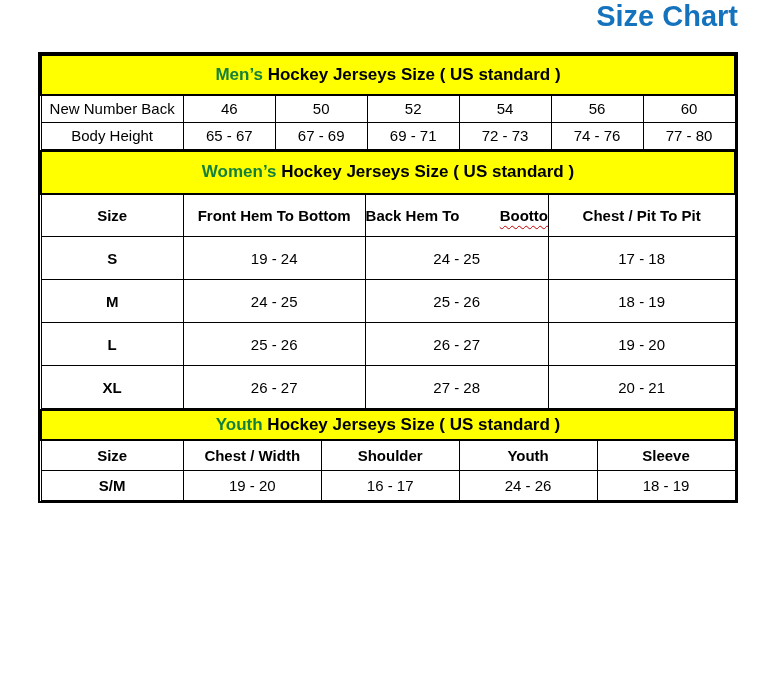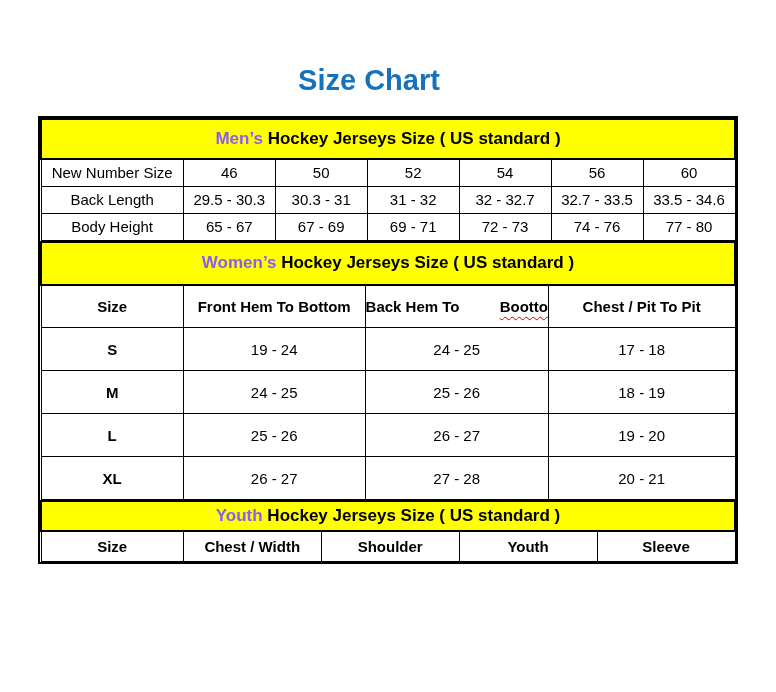--- a/index.html
+++ b/index.html
@@ -4,23 +4,22 @@
 <style>
   * { box-sizing: border-box; margin: 0; padding: 0; }
   html, body { background: #ffffff; }
   body {
     width: 776px; height: 692px;
     font-family: "Liberation Sans", "DejaVu Sans", sans-serif;
     color: #000000;
     overflow: hidden;
   }
   .page-title {
-    margin-top: 64px;
     width: 738px;
-    text-align: center;
+    text-align: right;
     font-size: 29px;
     font-weight: bold;
     color: #1573bd;
     letter-spacing: 0px;
   }
   .chart-wrap {
     margin: 19px 0 0 38px;
     width: 700px;
     border: 2px solid #000000;
   }
@@ -43,21 +42,21 @@
   td.rowlabel-bold, th.rowlabel { font-weight: bold; }
   .band td {
     background: #ffff00;
     border: 2px solid #000000;
     font-size: 17px;
     font-weight: bold;
   }
   .band-mens td   { height: 40px; }
   .band-womens td { height: 32px; }
   .band-youth td  { height: 30px; }
-  .red-word { color: #8b5cf6; }
+  .red-word { color: #15803d; }
   .womens-tbl td, .womens-tbl th { height: 43px; }
   .youth-tbl td, .youth-tbl th { height: 30px; }
   .typo {
     text-decoration: underline;
     text-decoration-style: wavy;
     text-decoration-color: #c00000;
     text-decoration-thickness: 1px;
     text-underline-offset: 4px;
     margin-left: 36px;
   }
@@ -77,36 +76,27 @@
       <col style="width:13.25%">
         <col style="width:13.25%">
         <col style="width:13.25%">
         <col style="width:13.25%">
     </colgroup>
     <tbody>
         <tr class="band band-mens">
       <td colspan="7"><span class="red-word">Men’s</span><span> Hockey Jerseys Size ( US standard )</span></td>
     </tr>
     <tr>
-      <td class="rowlabel-normal">New Number Size</td>
+      <td class="rowlabel-normal">New Number Back</td>
       <td>46</td>
       <td>50</td>
       <td>52</td>
       <td>54</td>
       <td>56</td>
       <td>60</td>
-    </tr>
-    <tr>
-      <td class="rowlabel-normal">Back Length</td>
-      <td>29.5 - 30.3</td>
-      <td>30.3 - 31</td>
-      <td>31 - 32</td>
-      <td>32 - 32.7</td>
-      <td>32.7 - 33.5</td>
-      <td>33.5 - 34.6</td>
     </tr>
     <tr>
       <td class="rowlabel-normal">Body Height</td>
       <td>65 - 67</td>
       <td>67 - 69</td>
       <td>69 - 71</td>
       <td>72 - 73</td>
       <td>74 - 76</td>
       <td>77 - 80</td>
     </tr>
@@ -169,16 +159,23 @@
         <tr class="band band-youth">
       <td colspan="5"><span class="red-word">Youth</span><span> Hockey Jerseys Size ( US standard )</span></td>
     </tr>
     <tr>
       <th>Size</th>
       <th>Chest / Width</th>
       <th>Shoulder</th>
       <th>Youth</th>
       <th>Sleeve</th>
     </tr>
+    <tr>
+      <td class="rowlabel-bold">S/M</td>
+      <td>19 - 20</td>
+      <td>16 - 17</td>
+      <td>24 - 26</td>
+      <td>18 - 19</td>
+    </tr>
   </tbody>
     </table>
 
 </div>
 
 </body></html>

